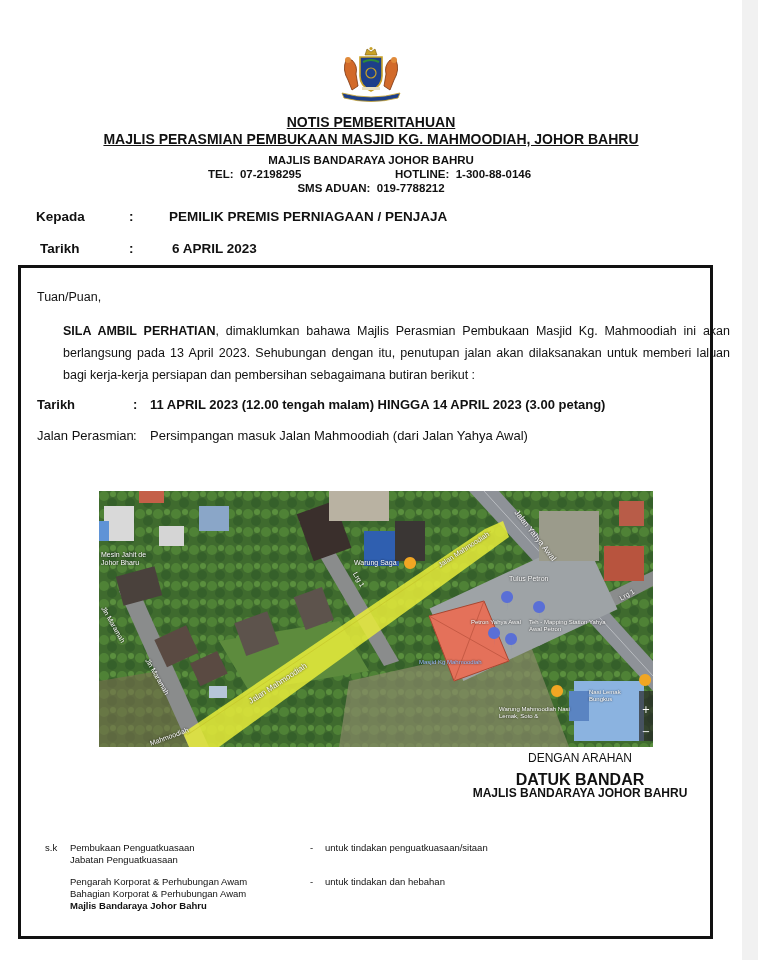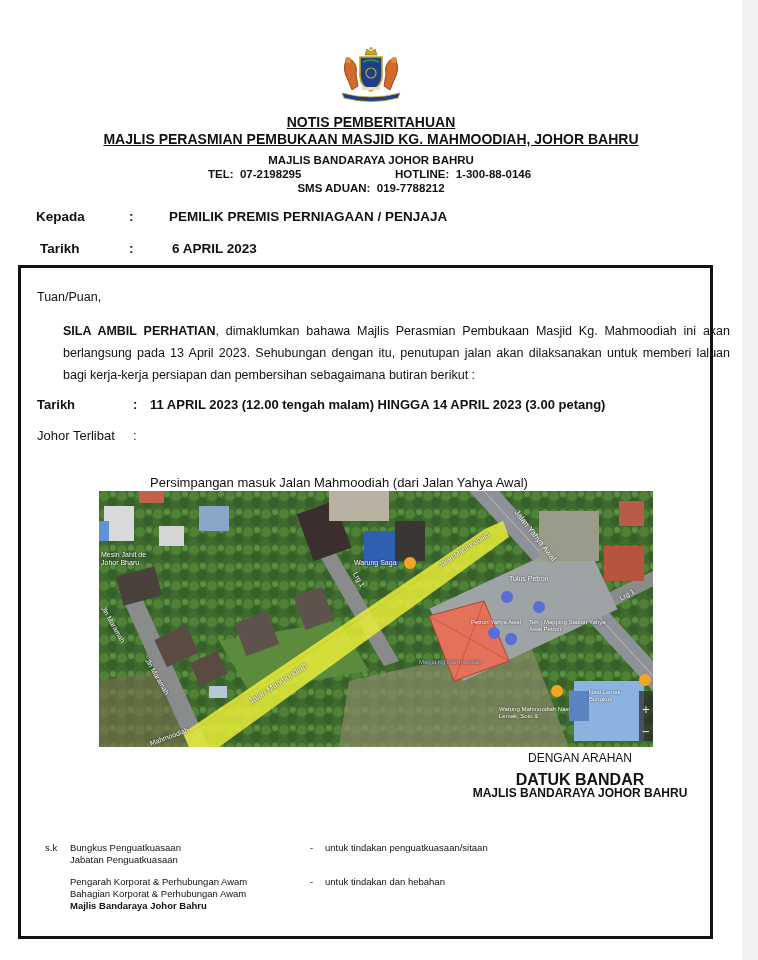--- a/index.html
+++ b/index.html
@@ -39,21 +39,21 @@
       line-height: 22px;
       margin-left: 26px;
     }
     .body-text b { font-weight: bold; }
     .detail { position: absolute; font-size: 13px; }
     .d-date-label { left: 37px; top: 397px; font-weight: bold; }
     .d-date-colon { left: 133px; top: 397px; font-weight: bold; }
     .d-date-val { left: 150px; top: 397px; font-weight: bold; white-space: nowrap; }
     .d-road-label { left: 37px; top: 428px; }
     .d-road-colon { left: 133px; top: 428px; }
-    .d-road-val { left: 150px; top: 428px; width: 470px; line-height: 15px; margin-top: 47px; }
+    .d-road-val { left: 150px; top: 428px; width: 470px; line-height: 15px; }
     .d-road-val span { display: block; }
     .d-road-val .indent { padding-left: 4px; }
 
     .map {
       position: absolute; left: 99px; top: 491px; width: 554px; height: 256px;
       overflow: hidden; background: #3e5a32;
     }
     .map svg { display: block; }
 
     .sign { position: absolute; left: 440px; width: 280px; text-align: center; }
@@ -127,21 +127,21 @@
 
 <div class="box"></div>
 
 <div class="p greet">Tuan/Puan,</div>
 <div class="p body-text"><b>SILA AMBIL PERHATIAN</b><span>, dimaklumkan bahawa Majlis Perasmian Pembukaan Masjid Kg. Mahmoodiah ini akan berlangsung pada 13 April 2023. Sehubungan dengan itu, penutupan jalan akan dilaksanakan untuk memberi laluan bagi kerja-kerja persiapan dan pembersihan sebagaimana butiran berikut :</span></div>
 
 <div class="detail d-date-label">Tarikh</div>
 <div class="detail d-date-colon">:</div>
 <div class="detail d-date-val">11 APRIL 2023 (12.00 tengah malam) HINGGA 14 APRIL 2023 (3.00 petang)</div>
 
-<div class="detail d-road-label">Johor Terlibat</div>
+<div class="detail d-road-label">Jalan Perasmian</div>
 <div class="detail d-road-colon">:</div>
 <div class="detail d-road-val">
   <span>Persimpangan masuk Jalan Mahmoodiah (dari Jalan Yahya Awal)</span>
 </div>
 
 <div class="map">
   <svg width="554" height="256" viewBox="0 0 554 256">
     <defs>
       <pattern id="trees" width="18" height="18" patternUnits="userSpaceOnUse">
         <rect width="18" height="18" fill="#3f6b2e"></rect>
@@ -230,21 +230,21 @@
   <div style="position:absolute;left:490px;top:198px;width:50px;font-size:6px;line-height:7px;color:#fff;text-shadow:0 0 2px #000;font-family:'Liberation Sans',sans-serif;">Nasi Lemak Bungkus</div>
   <div style="position:absolute;left:50px;top:242px;font-size:7px;color:#fff;transform:rotate(-20deg);text-shadow:0 0 2px #000;font-family:'Liberation Sans',sans-serif;">Mahmoodiah</div>
 </div>
 
 <div class="sign s-1">DENGAN ARAHAN</div>
 <div class="sign s-2">DATUK BANDAR</div>
 <div class="sign s-3">MAJLIS BANDARAYA JOHOR BAHRU</div>
 
 <div class="cc cc-label">s.k</div>
 <div class="cc cc-a">
-  <span>Bungkus Penguatkuasaan</span>
+  <span>Pembukaan Penguatkuasaan</span>
   <span>Jabatan Penguatkuasaan</span>
 </div>
 <div class="cc cc-dash1">-</div>
 <div class="cc cc-note1">untuk tindakan penguatkuasaan/sitaan</div>
 
 <div class="cc cc-b">
   <span>Pengarah Korporat &amp; Perhubungan Awam</span>
   <span>Bahagian Korporat &amp; Perhubungan Awam</span>
   <span class="bold">Majlis Bandaraya Johor Bahru</span>
 </div>

